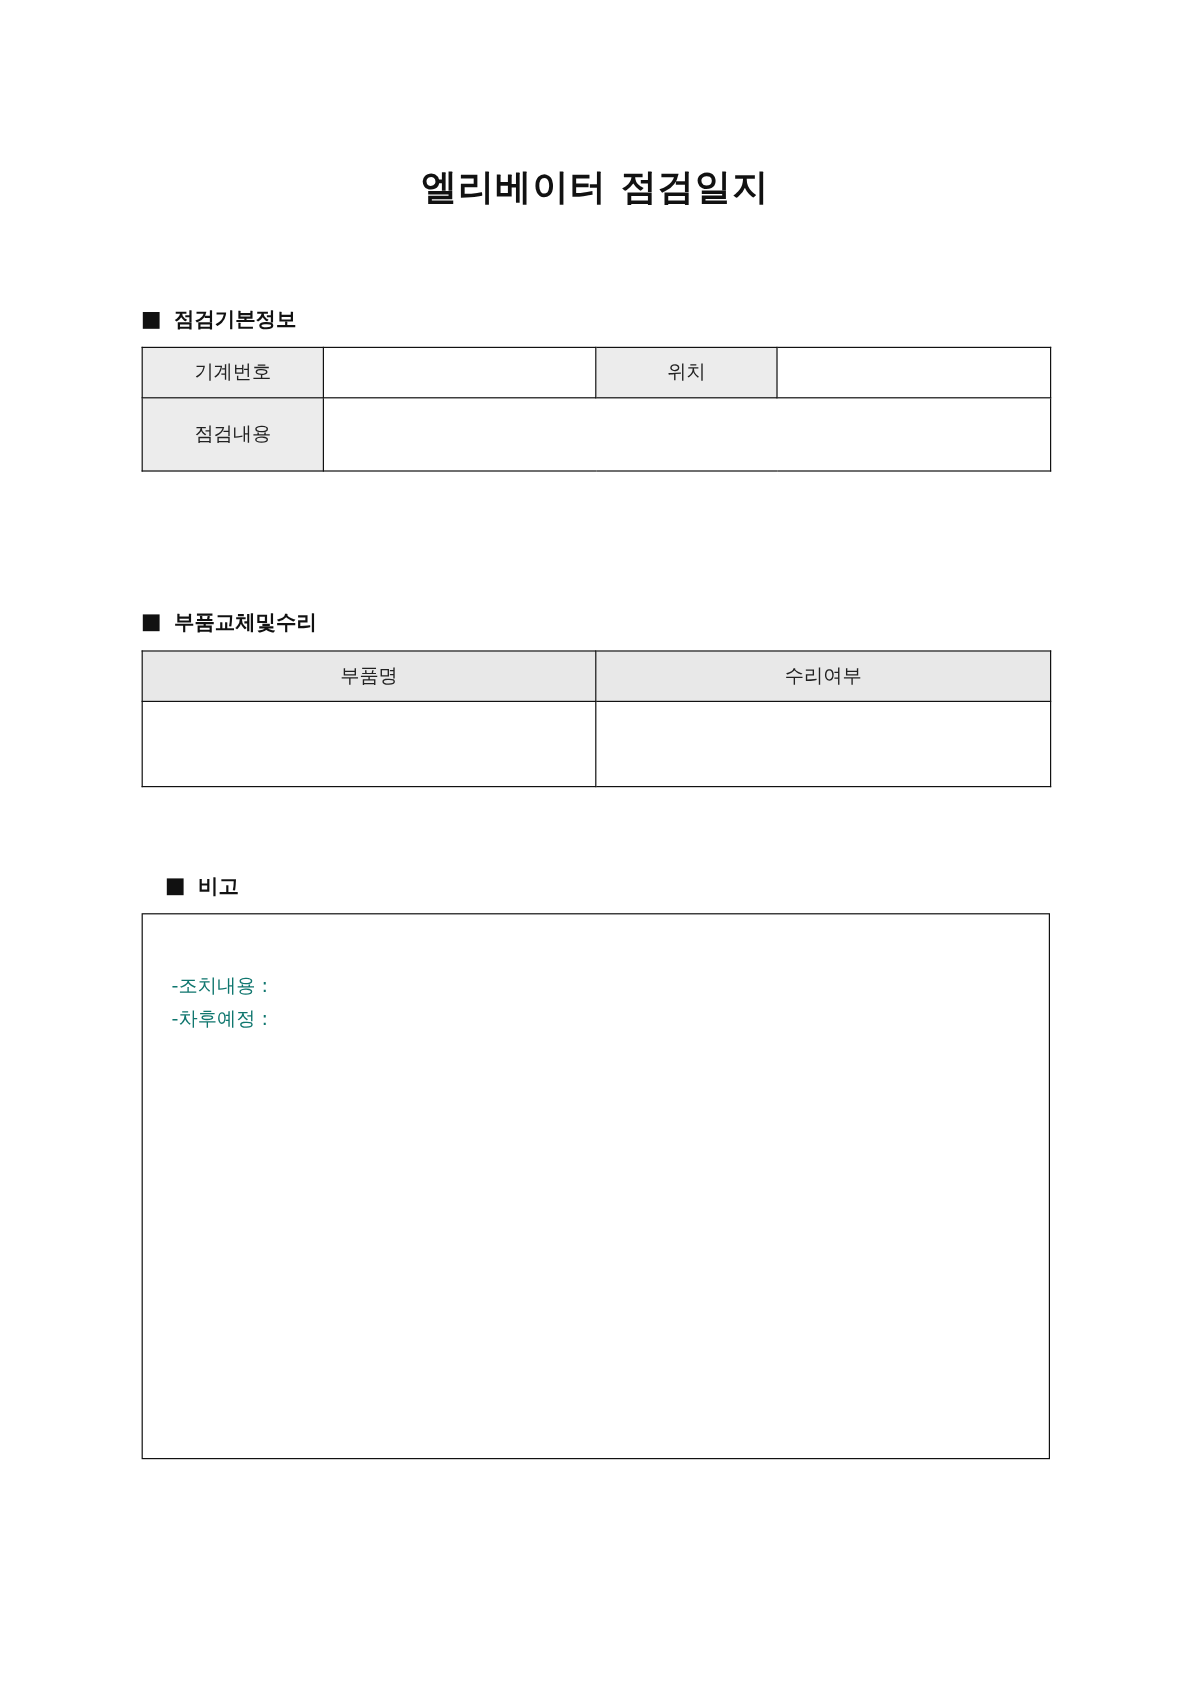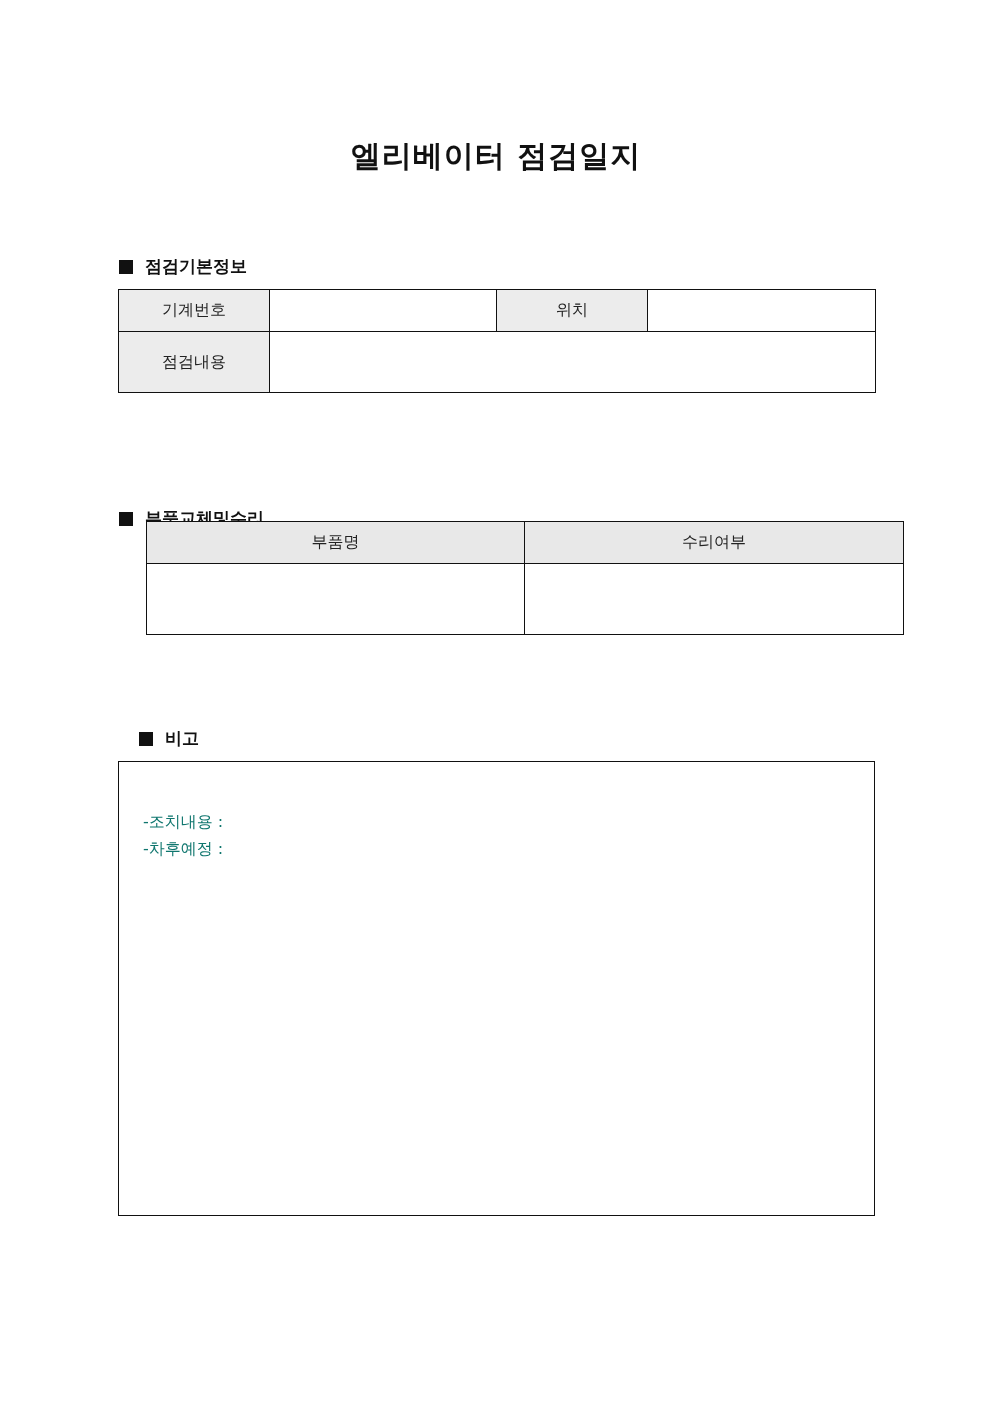--- a/index.html
+++ b/index.html
@@ -66,21 +66,21 @@
     <td class="val" colspan="3"></td>
   </tr>
 </tbody>
   </table>
 
 <div class="section-head" style="top:507px;">
   <span class="sq"></span>
   <span>부품교체및수리</span>
 </div>
 
-<table class="grid" style="top:521px;margin-left:28px;">
+<table class="grid" style="top:542px;">
   <colgroup>
       <col style="width:378px">
       <col style="width:379px">
     </colgroup>
   <tbody>
       <tr style="height:42px;">
     <td class="hdr">부품명</td>
     <td class="hdr">수리여부</td>
   </tr>
   <tr style="height:71px;">

